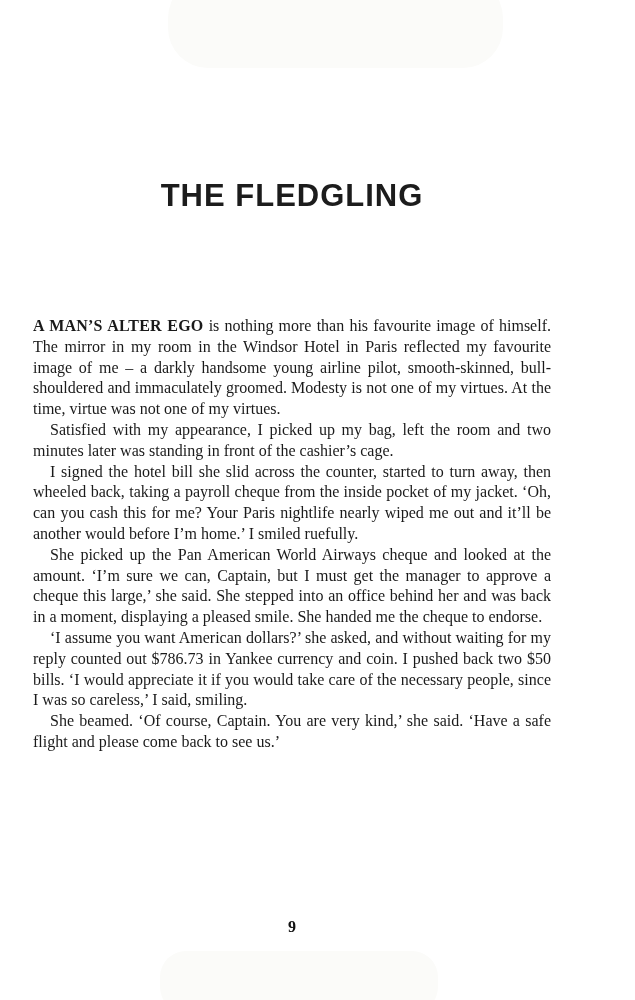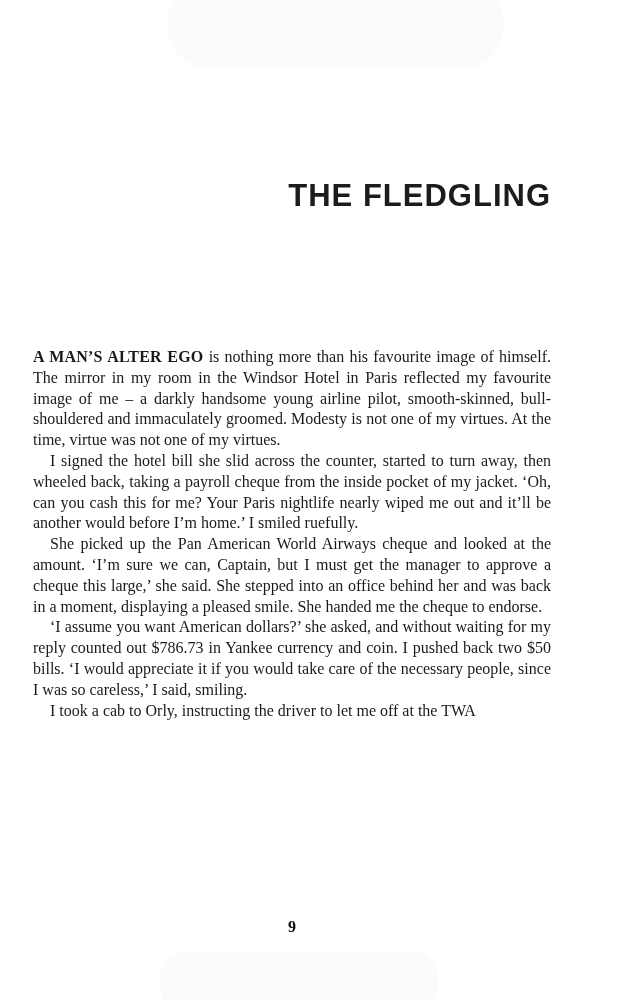--- a/index.html
+++ b/index.html
@@ -34,37 +34,36 @@
     width: 278px;
     height: 62px;
     border-radius: 26px;
   }
   .chapter-title {
     position: absolute;
     left: 33px;
     top: 180px;
     width: 518px;
     margin: 0;
-    text-align: right;
+    text-align: center;
     font-family: "Liberation Sans", sans-serif;
     font-weight: bold;
     font-size: 31px;
     line-height: 32px;
     letter-spacing: 1px;
     color: #1c1c1c;
   }
   .body-text {
     position: absolute;
     left: 33px;
     top: 316px;
     width: 518px;
     font-size: 16px;
     line-height: 20.8px;
     text-align: justify;
-    margin-top: 31px;
   }
   .body-text p {
     margin: 0;
     padding: 0;
     text-indent: 17px;
   }
   .body-text p.first {
     text-indent: 0;
   }
   .para-lead {
@@ -86,23 +85,24 @@
 <body>
 
 <div class="book-page">
 
   <div class="scan-artifact top"></div>
 
   <h1 class="chapter-title">THE FLEDGLING</h1>
 
   <div class="body-text">
     <p class="first"><span class="para-lead">A MAN’S ALTER EGO</span><span> is nothing more than his favourite image of himself. The mirror in my room in the Windsor Hotel in Paris reflected my favourite image of me – a darkly handsome young airline pilot, smooth-skinned, bull-shouldered and immaculately groomed. Modesty is not one of my virtues. At the time, virtue was not one of my virtues.</span></p>
+    <p>Satisfied with my appearance, I picked up my bag, left the room and two minutes later was standing in front of the cashier’s cage.</p>
     <p>I signed the hotel bill she slid across the counter, started to turn away, then wheeled back, taking a payroll cheque from the inside pocket of my jacket. ‘Oh, can you cash this for me? Your Paris nightlife nearly wiped me out and it’ll be another would before I’m home.’ I smiled ruefully.</p>
     <p>She picked up the Pan American World Airways cheque and looked at the amount. ‘I’m sure we can, Captain, but I must get the manager to approve a cheque this large,’ she said. She stepped into an office behind her and was back in a moment, displaying a pleased smile. She handed me the cheque to endorse.</p>
     <p>‘I assume you want American dollars?’ she asked, and without waiting for my reply counted out $786.73 in Yankee currency and coin. I pushed back two $50 bills. ‘I would appreciate it if you would take care of the necessary people, since I was so careless,’ I said, smiling.</p>
-    <p>I took a cab to Orly, instructing the driver to let me off at the TWA</p>
+    <p>She beamed. ‘Of course, Captain. You are very kind,’ she said. ‘Have a safe flight and please come back to see us.’</p>
   </div>
 
   <div class="page-number">9</div>
 
   <div class="scan-artifact bottom"></div>
 
 </div>
 
 </body></html>

